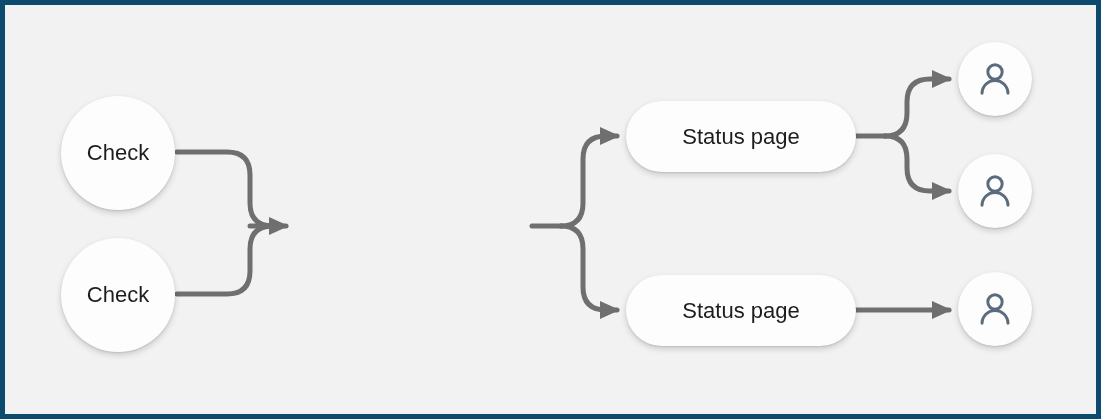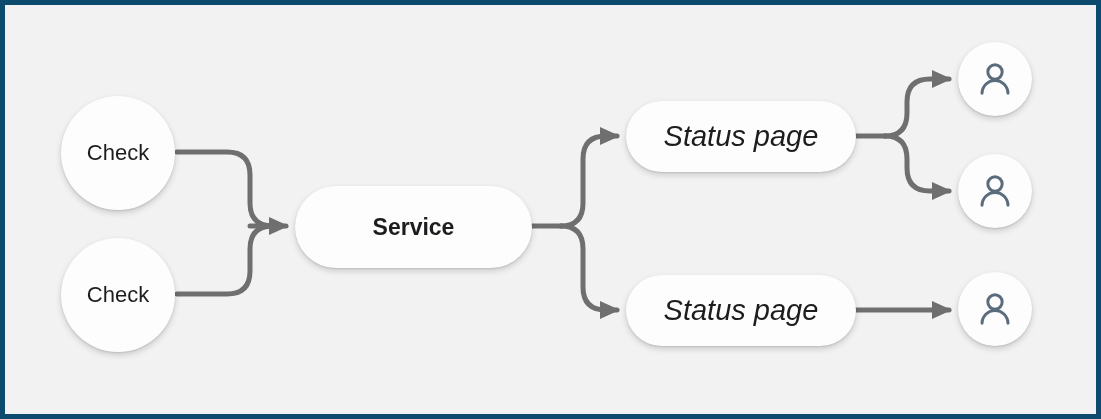--- a/index.html
+++ b/index.html
@@ -34,21 +34,21 @@
   }
   .node-circle { border-radius: 50%; }
   .node-pill   { border-radius: 999px; }
   .node-label {
     color: #1d1d1f;
     line-height: 1;
     white-space: nowrap;
   }
   .label-check  { font-size: 22px; font-weight: 400; }
   .label-service{ font-size: 23px; font-weight: 700; }
-  .label-status { font-size: 29px; font-weight: 400; font-style: italic; }
+  .label-status { font-size: 22px; font-weight: 400; }
 
   .avatar-svg { display: block; }
 </style>
 </head>
 <body>
 
 <div id="frame">
 
   <svg id="edges" viewBox="0 0 1101 419" width="1101" height="419" xmlns="http://www.w3.org/2000/svg">
     <defs>
@@ -82,23 +82,20 @@
   </svg>
 
   <div class="node node-circle" style="left:56px; top:91px; width:114px; height:114px;">
     <span class="node-label label-check">Check</span>
   </div>
 
   <div class="node node-circle" style="left:56px; top:233px; width:114px; height:114px;">
     <span class="node-label label-check">Check</span>
   </div>
 
-  <div class="node node-pill" style="left:290px; top:181px; width:237px; height:82px;">
-    <span class="node-label label-service">Service</span>
-  </div>
 
   <div class="node node-pill" style="left:621px; top:96px; width:230px; height:71px;">
     <span class="node-label label-status">Status page</span>
   </div>
 
   <div class="node node-pill" style="left:621px; top:270px; width:230px; height:71px;">
     <span class="node-label label-status">Status page</span>
   </div>
 
   <div class="node node-circle" style="left:953px; top:37px; width:74px; height:74px;">

